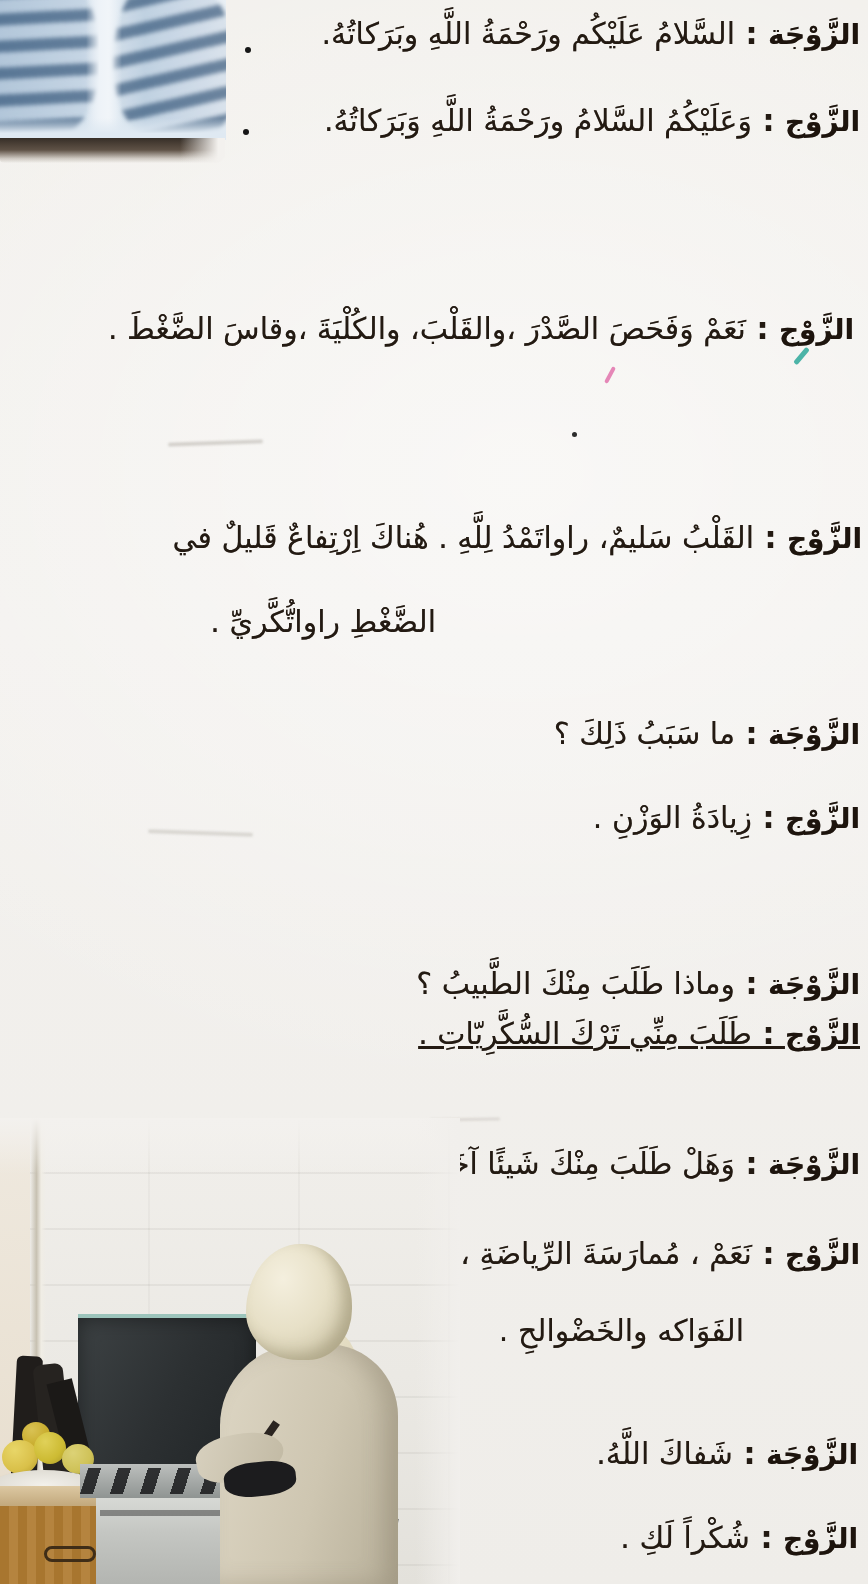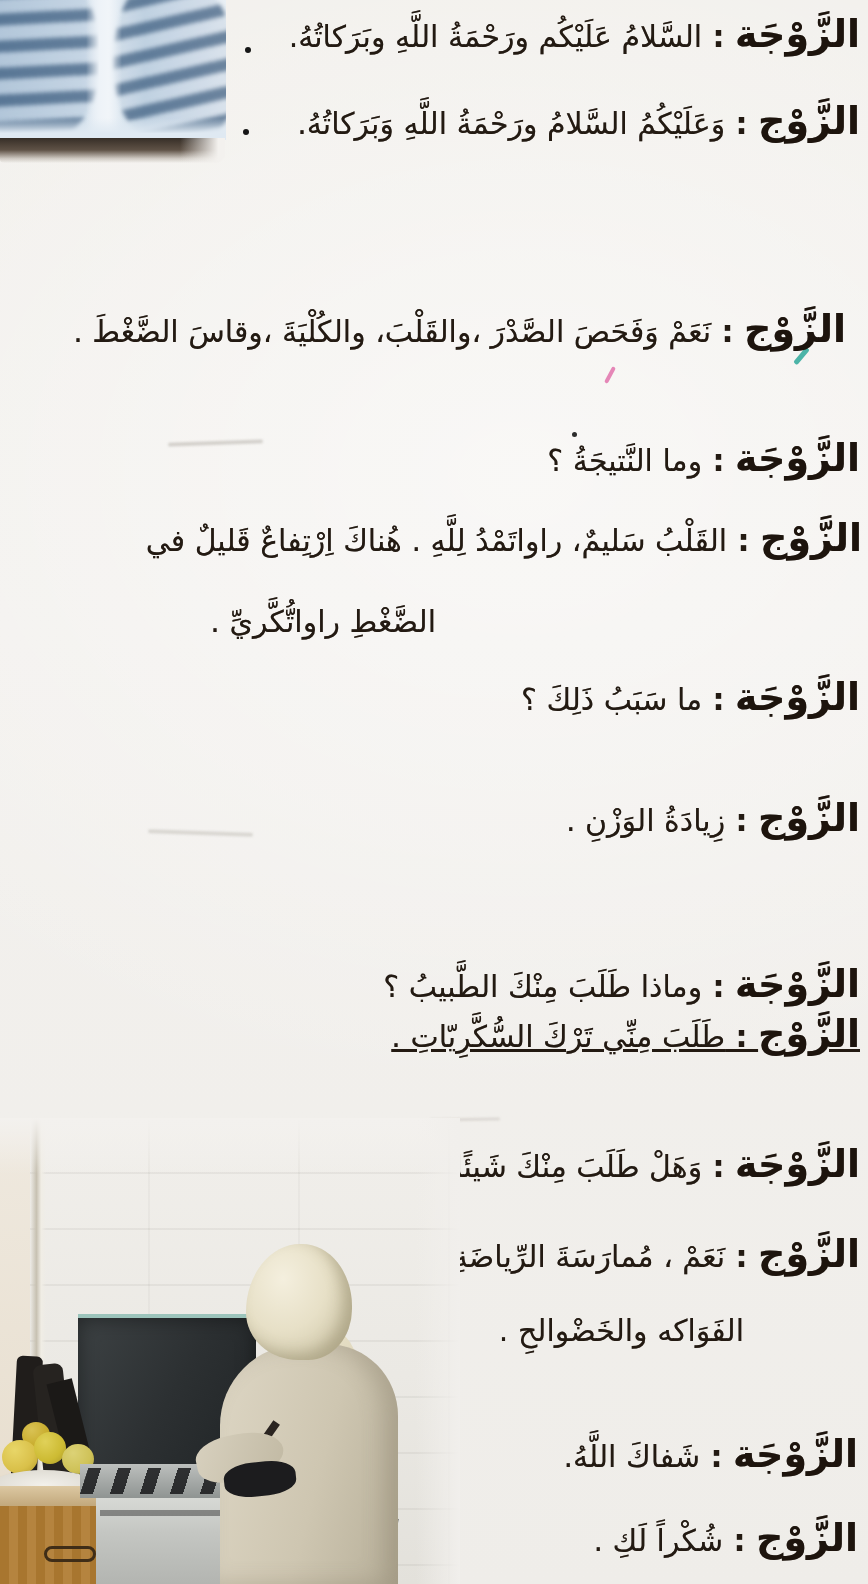--- a/index.html
+++ b/index.html
@@ -9,21 +9,21 @@
       radial-gradient(1200px 900px at 60% 30%, rgba(255,255,255,.5), rgba(255,255,255,0) 70%),
       linear-gradient(180deg,#f2f0ec 0%,#f3f1ee 40%,#efede9 100%);
     font-family:"DejaVu Sans", sans-serif;
   }
   .page{position:absolute;inset:0;}
   .line{
     position:absolute;direction:rtl;white-space:nowrap;
     font-size:30px;line-height:52px;color:#231a12;
     text-shadow:0 0 .4px rgba(35,26,18,.55);
   }
-  .spk{font-weight:bold;font-size:38px;color:#1d140d;}
+  .spk{font-weight:bold;font-size:28px;color:#1d140d;}
   .sep{font-weight:bold;}
   
   .xray{position:absolute;left:0;top:0;width:226px;height:140px;overflow:hidden;
     background:linear-gradient(90deg,#bccfe0 0%,#d2e0ec 36%,#e7eef5 45%,#dce7f0 54%,#ccdce9 64%,#dfe8f1 88%,#eaf0f5 100%);}
   .lung{position:absolute;filter:blur(2px);
     background:repeating-linear-gradient(172deg, rgba(24,60,100,.6) 0 12px, rgba(120,150,180,.15) 12px 27px);}
   .lung.l{left:-30px;top:-34px;width:132px;height:180px;border-radius:50% 50% 48% 52%/55% 55% 45% 45%;transform:rotate(5deg);}
   .lung.r{left:112px;top:-30px;width:126px;height:182px;border-radius:50% 50% 52% 48%/55% 55% 45% 45%;transform:rotate(-5deg);}
   .spine{position:absolute;left:86px;top:0;width:36px;height:140px;
     background:linear-gradient(90deg,rgba(236,242,248,0),#eef3f8 38%,#f1f5f9 62%,rgba(236,242,248,0));}
@@ -122,33 +122,30 @@
   <div class="smudge a"></div>
   <div class="smudge b"></div>
   <div class="smudge c"></div>
 
   <div class="line" style="top:8px;right:8px;">
     <span class="spk">الزَّوْجَة</span><span class="sep"> : </span><span class="txt">السَّلامُ عَلَيْكُم ورَحْمَةُ اللَّهِ وبَرَكاتُهُ.</span>
   </div>
   <div class="line" style="top:95px;right:8px;">
     <span class="spk">الزَّوْج</span><span class="sep"> : </span><span class="txt">وَعَلَيْكُمُ السَّلامُ ورَحْمَةُ اللَّهِ وَبَرَكاتُهُ.</span>
   </div>
-  <div class="line" style="top:303px;right:22px;">
+  <div class="line" style="top:303px;right:14px;">
     <span class="spk">الزَّوْج</span><span class="sep"> : </span><span class="txt">نَعَمْ وَفَحَصَ الصَّدْرَ ،والقَلْبَ، والكُلْيَةَ ،وقاسَ الضَّغْطَ .</span>
-  </div>
-  <div class="line" style="top:432px;right:8px;">
-    <span class="spk">الزَّوْجَة</span><span class="sep"> : </span><span class="txt">وما النَّتيجَةُ ؟</span>
   </div>
   <div class="line" style="top:512px;right:6px;">
     <span class="spk">الزَّوْج</span><span class="sep"> : </span><span class="txt">القَلْبُ سَليمٌ، راواتَمْدُ لِلَّهِ . هُناكَ اِرْتِفاعٌ قَليلٌ في</span>
   </div>
   <div class="line" style="top:596px;right:432px;">
     <span class="txt">الضَّغْطِ راواتُّكَّريِّ .</span>
   </div>
-  <div class="line" style="top:671px;right:8px;">
+  <div class="line" style="top:708px;right:8px;">
     <span class="spk">الزَّوْجَة</span><span class="sep"> : </span><span class="txt">ما سَبَبُ ذَلِكَ ؟</span>
   </div>
   <div class="line" style="top:792px;right:8px;">
     <span class="spk">الزَّوْج</span><span class="sep"> : </span><span class="txt">زِيادَةُ الوَزْنِ .</span>
   </div>
   <div class="line" style="top:918px;right:8px;margin-top:40px;">
     <span class="spk">الزَّوْجَة</span><span class="sep"> : </span><span class="txt">وماذا طَلَبَ مِنْكَ الطَّبيبُ ؟</span>
   </div>
   <div class="line" style="top:1008px;right:8px;text-decoration:underline;">
     <span class="spk">الزَّوْج</span><span class="sep"> : </span><span class="txt">طَلَبَ مِنِّي تَرْكَ السُّكَّرِيّاتِ .</span>

